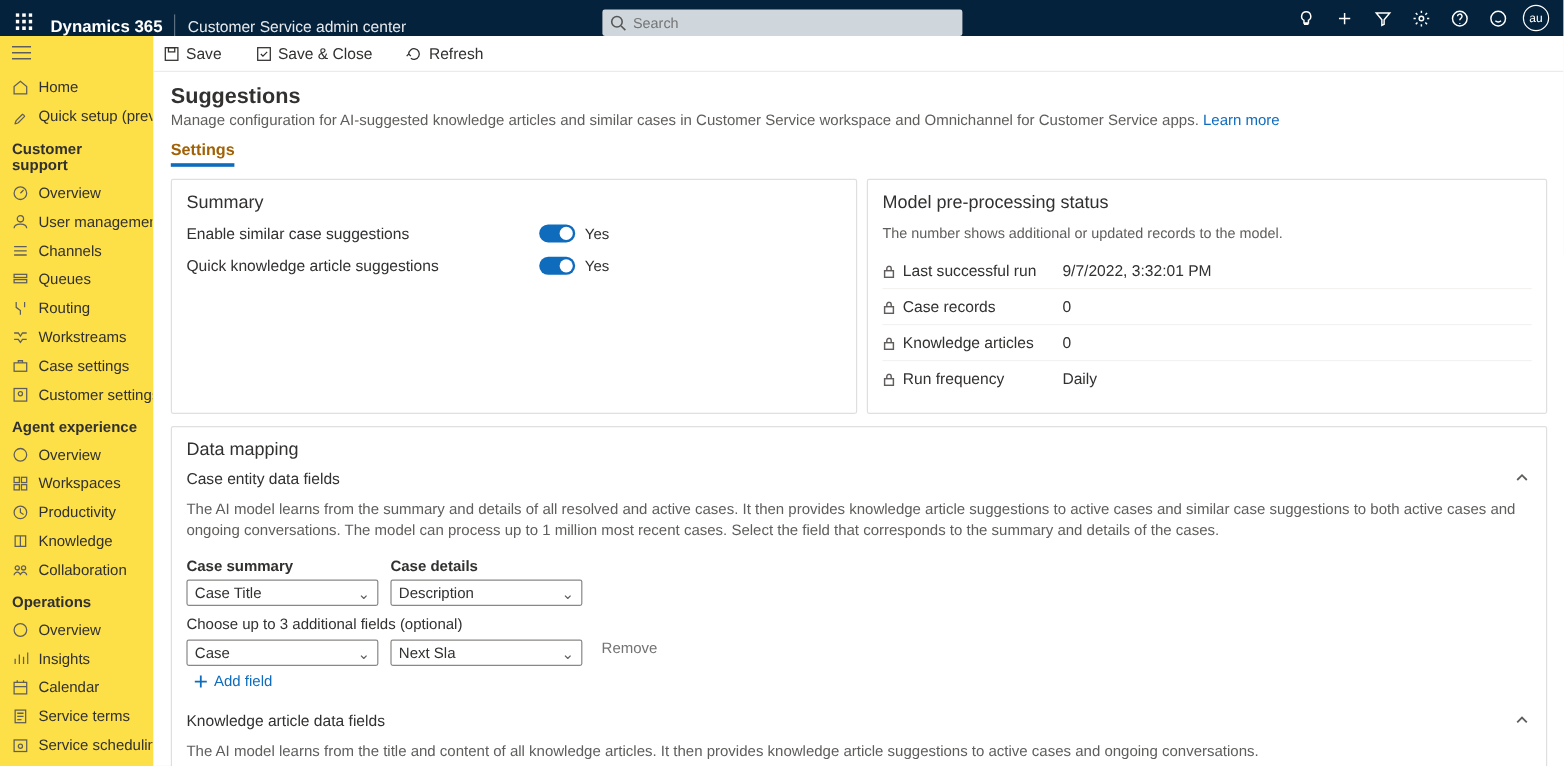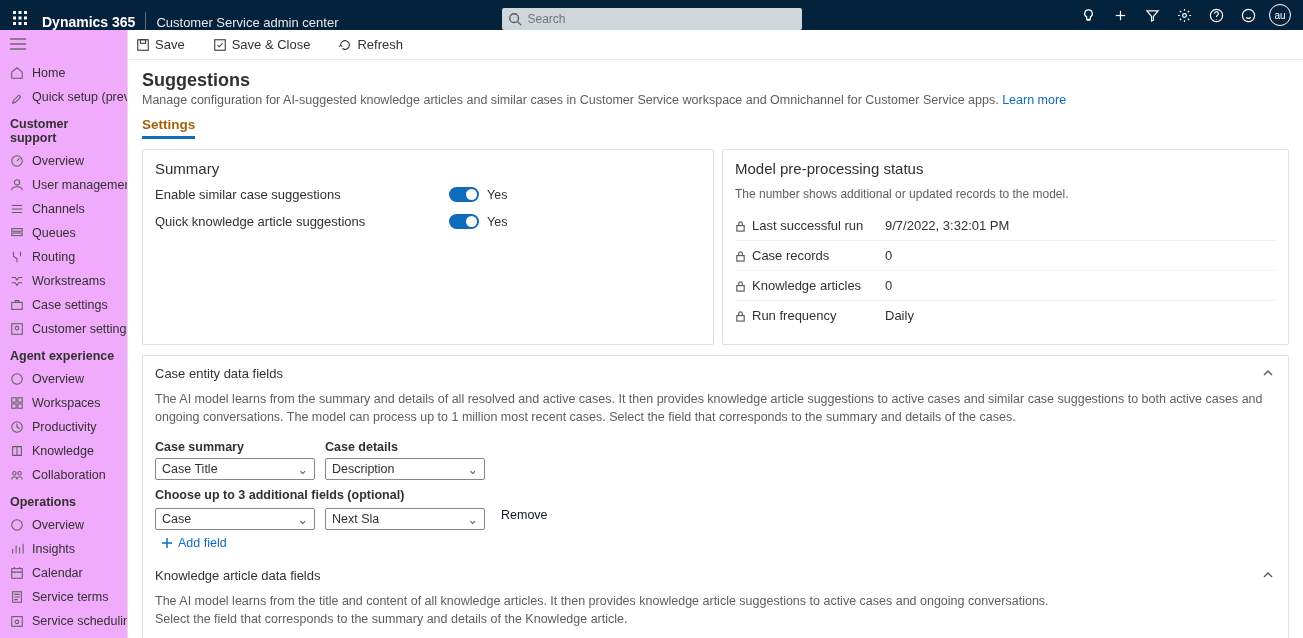--- a/index.html
+++ b/index.html
@@ -17,21 +17,21 @@
   .search-icon { position: absolute; left: 6px; top: 3.5px; color: #555; }
   .top-icons { margin-left: auto; display: flex; gap: 2px; align-items: center; }
   .top-icon { width: 30px; height: 30px; display: flex; align-items: center; justify-content: center; cursor: pointer; color: #fff; }
   .top-icon svg { width: 15px; height: 15px; stroke: #fff; fill: none; stroke-width: 1.3; }
   .avatar { width: 22px; height: 22px; border-radius: 50%; background: #05223c; border: 1.5px solid #fff; display: flex; align-items: center; justify-content: center; font-size: 10px; color: #fff; }
 
   
   .shell { display: flex; height: calc(100% - 30px); }
   
   
-  .sidebar { width: 128px; background: #f0abfc; border-right: 1px solid #e1dfdd; overflow-y: auto; flex-shrink: 0; padding-bottom: 10px; }
+  .sidebar { width: 128px; background: #fde047; border-right: 1px solid #e1dfdd; overflow-y: auto; flex-shrink: 0; padding-bottom: 10px; }
   .hamburger { padding: 8px 10px; cursor: pointer; }
   .hamburger svg { width: 16px; height: 12px; }
   .nav-item { display: flex; align-items: center; gap: 8px; padding: 5px 10px; cursor: pointer; font-size: 12.5px; white-space: nowrap; overflow: hidden; text-overflow: ellipsis; }
   .nav-item .nicon { width: 14px; height: 14px; flex-shrink: 0; display:flex; align-items:center; justify-content:center;}
   .nav-item .nicon svg { width:14px; height:14px; stroke:#605e5c; fill:none; stroke-width:1.2;}
   .nav-group { padding: 8px 10px 4px 10px; font-weight: 600; font-size: 12.5px; color: #323130; }
 
   
   .main { flex: 1; display: flex; flex-direction: column; overflow: hidden; background: #fff; }
   
@@ -77,23 +77,23 @@
   .section-body { margin-top: 10px; font-size: 12.5px; color: #605e5c; }
   .section-body .desc { margin-bottom: 14px; line-height: 1.4; }
 
   .field-row { display: flex; gap: 10px; align-items: flex-start; margin-bottom: 6px; }
   .field-col { display: flex; flex-direction: column; gap: 4px; }
   .field-label { font-size: 12.5px; font-weight: 600; color: #323130; }
   .select { width: 160px; height: 22px; border: 1px solid #8a8886; border-radius: 2px; display: flex; align-items: center; justify-content: space-between; padding: 0 6px; font-size: 12.5px; background: #fff; cursor: pointer; color:#323130; }
   .select .caret { color: #605e5c; }
   .link-btn { color: #0f6cbd; font-size: 12.5px; cursor: pointer; display: flex; align-items: center; gap: 5px; }
   .link-btn svg { width: 12px; height: 12px; stroke: #0f6cbd; stroke-width: 1.5; }
-  .remove-link { color: #0f172a; font-size: 12.5px; cursor: pointer; margin-left: 6px; padding-bottom:2px;}
-
-  .sub-label { font-size: 12.5px; font-weight: 700; color: #323130; margin: 8px 0 6px 0; }
+  .remove-link { color: #737373; font-size: 12.5px; cursor: pointer; margin-left: 6px; padding-bottom:2px;}
+
+  .sub-label { font-size: 12.5px; font-weight: 400; color: #323130; margin: 8px 0 6px 0; }
 
   ::-webkit-scrollbar { width: 8px; height:8px;}
   ::-webkit-scrollbar-thumb { background: #c8c6c4; border-radius: 4px; }
 </style>
 </head>
 <body>
 
 <div class="topbar">
   <div class="waffle">
     <svg viewBox="0 0 14 14">
@@ -451,20 +451,21 @@
                   </svg></span>
                 <span>Run frequency</span>
               </span>
             <span class="sval">Daily</span>
           </div>
         </div>
       </div>
 
       
       <div class="section-card">
+        <h3>Data mapping</h3>
 
         <div class="collapsible">
           <span class="ctitle">Case entity data fields</span>
           <span class="chev"><svg viewBox="0 0 12 12">
                 <path d="M2 8l4-4 4 4"></path>
               </svg></span>
         </div>
         <div class="section-body">
           <div class="desc">The AI model learns from the summary and details of all resolved and active cases. It then provides knowledge article suggestions to active cases and similar case suggestions to both active cases and ongoing conversations. The model can process up to 1 million most recent cases. Select the field that corresponds to the summary and details of the cases.</div>
 

